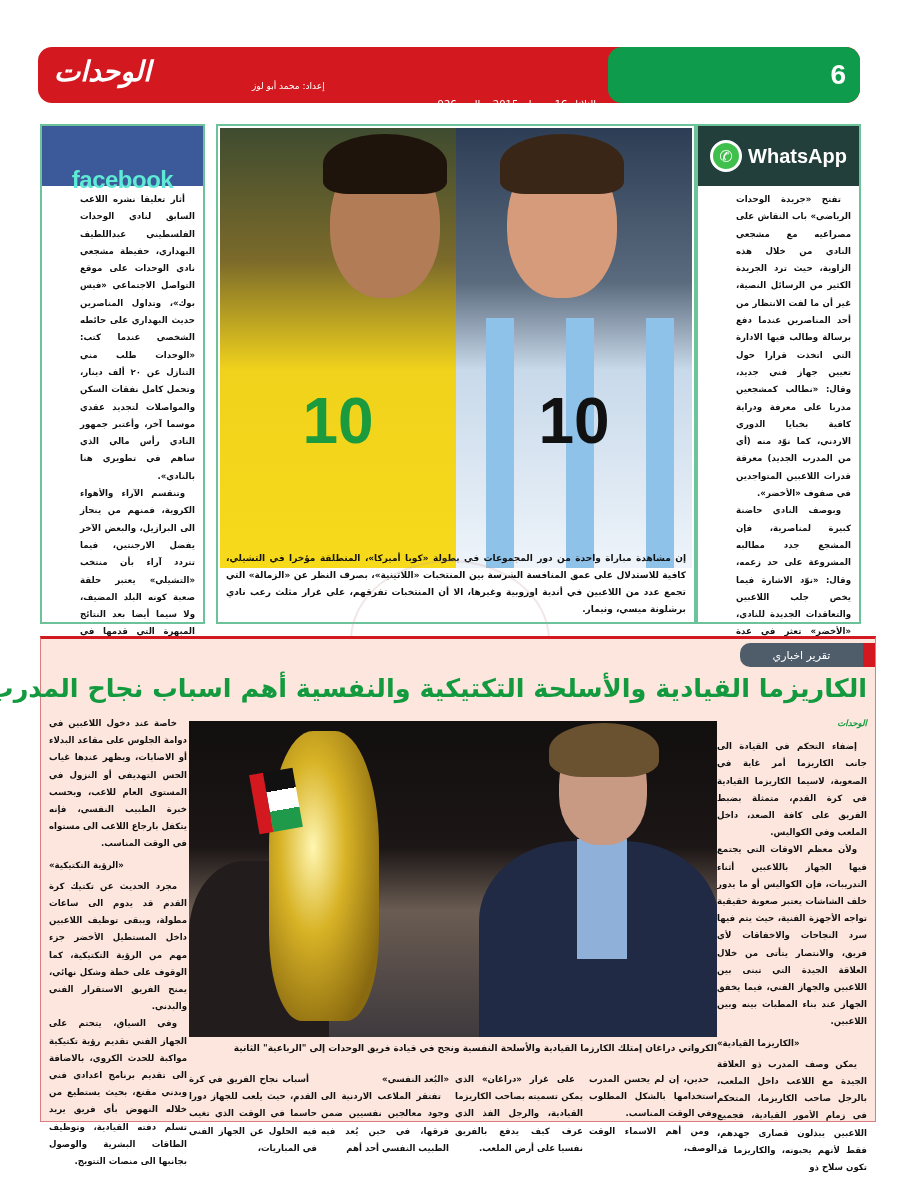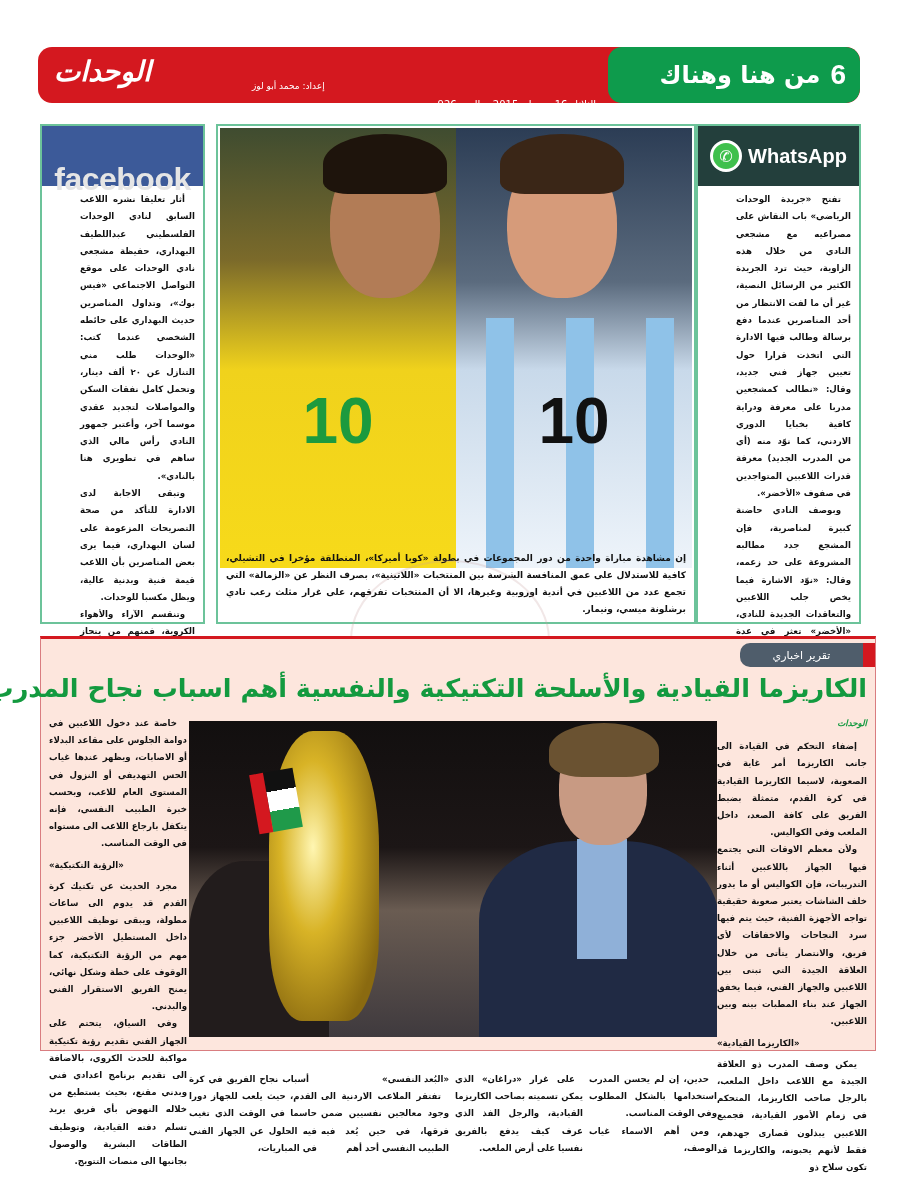--- a/index.html
+++ b/index.html
@@ -14,21 +14,21 @@
   .masthead .dateline { position: absolute; right: 264px; top: 34px; color: #fff; font-size: 10px; margin-top: 18px; }
   .masthead .byline { position: absolute; left: 214px; top: 34px; color: #fff; font-size: 9px; }
   .masthead .brand { position: absolute; left: 16px; top: 8px; color: #fff; font-weight: bold; font-style: italic; font-size: 28px; font-family: "DejaVu Sans", sans-serif; }
 
   
   .side-box { position: absolute; top: 124px; width: 165px; height: 500px; border: 2px solid #6cc39a; background: #fff; }
   .side-box.left { left: 40px; }
   .side-box.right { left: 696px; }
   .side-box .banner { height: 60px; display: flex; align-items: center; justify-content: center; }
   .fb-banner { background: #3c5a99; }
-  .fb-banner .logo-text { color: #e5e5e5; font-family: "Liberation Sans", sans-serif; font-weight: bold; font-size: 32px; letter-spacing: -0.5px; direction: ltr; margin-top: 47px; }
+  .fb-banner .logo-text { color: #5eead4; font-family: "Liberation Sans", sans-serif; font-weight: bold; font-size: 24px; letter-spacing: -0.5px; direction: ltr; margin-top: 47px; }
   .wa-banner { background: #233f3c; gap: 6px; direction: ltr; }
   .wa-banner .wa-icon { width: 32px; height: 32px; border-radius: 50%; background: #3fc04d; border: 3px solid #fff; display: flex; align-items: center; justify-content: center; color: #fff; font-size: 16px; }
   .wa-banner .logo-text { color: #fff; font-family: "Liberation Sans", sans-serif; font-weight: bold; font-size: 20px; }
   .side-box .body { padding: 5px 8px; font-size: 8.6px; line-height: 17.3px; text-align: justify; font-weight: bold; }
   .side-box .body p { text-indent: 10px; margin-left: 30px; }
 
   
   .hero { position: absolute; top: 124px; left: 216px; width: 480px; height: 500px; border: 2px solid #6cc39a; background: #fff; }
   .hero .photo { position: absolute; top: 2px; left: 2px; right: 2px; height: 440px; display: flex; }
   .hero .photo .half { flex: 1; position: relative; overflow: hidden; }
@@ -40,21 +40,21 @@
   .hero .half .stripe { position: absolute; top: 190px; bottom: 0; width: 28px; background: #8fc2e8; }
   .hero .half .head { position: absolute; top: 20px; left: 50%; transform: translateX(-50%); width: 110px; height: 150px; border-radius: 50% 50% 45% 45%; background: #d8a27c; }
   .hero .arg .head { background: #d69b7a; left: 45%; }
   .hero .bra .head { background: #b27c56; left: 70%; }
   .hero .half .hair { position: absolute; top: 6px; left: 50%; transform: translateX(-50%); width: 124px; height: 60px; border-radius: 50% 50% 20% 20%; background: #3a2617; }
   .hero .arg .hair { left: 45%; }
   .hero .bra .hair { left: 70%; background: #1e140c; }
   .hero .caption { position: absolute; bottom: 4px; right: 8px; left: 8px; font-size: 9px; line-height: 17px; font-weight: bold; text-align: justify; margin-top: 44px; }
 
   
-  .report { position: absolute; top: 636px; left: 40px; width: 836px; height: 415px; background: #fde6dd; border: 1.5px solid #d97d80; border-top: 3px solid #d4181f; }
+  .report { position: absolute; top: 636px; left: 40px; width: 836px; height: 486px; background: #fde6dd; border: 1.5px solid #d97d80; border-top: 3px solid #d4181f; }
   .report .tag { position: absolute; top: 4px; right: 0; height: 24px; width: 135px; background: #4f5d6b; color: #fff; font-size: 11px; display: flex; align-items: center; justify-content: center; border-radius: 10px 0 0 10px; border-right: 12px solid #d4181f; }
   .report .headline { position: absolute; top: 34px; right: 8px; left: 8px; text-align: center; color: #139a3f; font-weight: bold; font-size: 25.5px; white-space: nowrap; }
   .report .col { position: absolute; font-size: 8.6px; line-height: 17.2px; font-weight: bold; text-align: justify; }
   .report .col p { text-indent: 10px; }
   .report .col .sub { text-align: left; text-indent: 0; margin: 4px 0; }
   .report .col-right { top: 76px; right: 8px; width: 150px; }
   .report .col-left { top: 76px; left: 8px; width: 138px; }
   .report .byline-agency { color: #139a3f; font-style: italic; font-size: 8.6px; text-align: right; margin-bottom: 6px; text-indent: 0 !important; }
   .report .photo2 { position: absolute; top: 82px; left: 148px; width: 528px; height: 316px; background: linear-gradient(180deg, #120f0f 0%, #1c1616 40%, #6a5c52 60%, #3f3a3e 100%); overflow: hidden; }
   .photo2 .trophy { position: absolute; left: 80px; top: 10px; width: 110px; height: 290px; background: radial-gradient(ellipse at 40% 40%, #fff6b2 0%, #d8b326 35%, #8a6a10 80%); border-radius: 40% 40% 30% 30%; }
@@ -74,21 +74,20 @@
   .report .b4 { left: 148px; }
 
   .watermark { position: absolute; top: 560px; left: 350px; width: 200px; height: 160px; border-radius: 50%; border: 2px solid rgba(200,160,160,0.25); pointer-events: none; }
 </style>
 </head>
 <body>
 
 <div class="masthead">
   <div class="green">
     <span class="page-num">6</span>
-    <span class="section">من هنا وهناك</span>
   </div>
   <span class="dateline">الثلاثاء 16 حزيران 2015 م العدد 926</span>
   <span class="byline">إعداد: محمد أبو لوز</span>
   <span class="brand">الوحدات</span>
 </div>
 
 <div class="side-box right">
   <div class="banner wa-banner">
     <span class="wa-icon">✆</span>
     <span class="logo-text">WhatsApp</span>
@@ -118,21 +117,20 @@
   </div>
   <p class="caption">إن مشاهدة مباراة واحدة من دور المجموعات في بطولة «كوبا أميركا»، المنطلقة مؤخرا في التشيلي، كافية للاستدلال على عمق المنافسة الشرسة بين المنتخبات «اللاتينية»، بصرف النظر عن «الزمالة» التي تجمع عدد من اللاعبين في أندية اوروبية وغيرها، الا أن المنتخبات تفرقهم، على غرار مثلث رعب نادي برشلونة ميسي، ونيمار.</p>
 </div>
 
 <div class="side-box left">
   <div class="banner fb-banner">
     <span class="logo-text">facebook</span>
   </div>
   <div class="body">
     <p>أثار تعليقا نشره اللاعب السابق لنادي الوحدات الفلسطيني عبداللطيف البهداري، حفيظة مشجعي نادي الوحدات على موقع التواصل الاجتماعي «فيس بوك»، وتداول المناصرين حديث البهداري على حائطه الشخصي عندما كتب: «الوحدات طلب مني التنازل عن ٢٠ ألف دينار، وتحمل كامل نفقات السكن والمواصلات لتجديد عقدي موسما آخر، وأعتبر جمهور النادي رأس مالي الذي ساهم في تطويري هنا بالنادي».</p>
-    <p>وتبقى الاجابة لدى الادارة للتأكد من صحة التصريحات المزعومة على لسان البهداري، فيما يرى بعض المناصرين بأن اللاعب قيمة فنية وبدنية عالية، ويظل مكسبا للوحدات.</p>
     <p>وتنقسم الآراء والأهواء الكروية، فمنهم من ينحاز الى البرازيل، والبعض الآخر يفضل الارجنتين، فيما تتردد آراء بأن منتخب «التشيلي» يعتبر حلقة صعبة كونه البلد المضيف، ولا سيما أيضا بعد النتائج المبهرة التي قدمها في مونديال البرازيل.</p>
   </div>
 </div>
 
 <div class="watermark"></div>
 
 <div class="report">
   <div class="tag">تقرير اخباري</div>
   <h1 class="headline">الكاريزما القيادية والأسلحة التكتيكية والنفسية أهم اسباب نجاح المدرب الجديد</h1>
 
@@ -146,31 +144,32 @@
 
   <div class="photo2">
     <div class="man2"></div>
     <div class="suit"></div>
     <div class="shirt"></div>
     <div class="man-head"></div>
     <div class="man-hair"></div>
     <div class="trophy"></div>
     <div class="flag"></div>
   </div>
+  <p class="photo-caption">الكرواتي دراغان إمتلك الكارزما القيادية والأسلحة النفسية ونجح في قيادة فريق الوحدات إلى "الرباعية" الثانية</p>
 
   <div class="col col-left">
     <p>خاصة عند دخول اللاعبين في دوامة الجلوس على مقاعد البدلاء أو الاصابات، ويظهر عندها غياب الحس التهديفي أو النزول في المستوى العام للاعب، وبحسب خبرة الطبيب النفسي، فإنه يتكفل بارجاع اللاعب الى مستواه في الوقت المناسب.</p>
     <p class="sub">«الرؤية التكتيكية»</p>
     <p>مجرد الحديث عن تكتيك كرة القدم قد يدوم الى ساعات مطولة، ويبقى توظيف اللاعبين داخل المستطيل الأخضر جزء مهم من الرؤية التكتيكية، كما الوقوف على خطة وشكل نهائي، يمنح الفريق الاستقرار الفني والبدني.</p>
     <p>وفي السياق، يتحتم على الجهاز الفني تقديم رؤية تكتيكية مواكبة للحدث الكروي، بالاضافة الى تقديم برنامج اعدادي فني وبدني مقنع، بحيث يستطيع من خلاله النهوض بأي فريق يريد تسلم دفته القيادية، وتوظيف الطاقات البشرية والوصول بجانبها الى منصات التتويج.</p>
   </div>
 
   <div class="bottom-col b1">
     <p>حدين، إن لم يحسن المدرب استخدامها بالشكل المطلوب وفي الوقت المناسب.</p>
-    <p>ومن أهم الاسماء غياب الوصف،</p>
+    <p>ومن أهم الاسماء الوقت الوصف،</p>
   </div>
   <div class="bottom-col b2">
     <p>على غرار «دراغان» الذي يمكن تسميته بصاحب الكاريزما القيادية، والرجل الفذ الذي عرف كيف يدفع بالفريق نفسيا على أرض الملعب.</p>
   </div>
   <div class="bottom-col b3">
     <p class="sub">«البُعد النفسي»</p>
     <p>تفتقر الملاعب الاردنية الى وجود معالجين نفسيين ضمن فرقها، في حين يُعد فيه الطبيب النفسي أحد أهم</p>
   </div>
   <div class="bottom-col b4">
     <p>أسباب نجاح الفريق في كرة القدم، حيث يلعب للجهاز دورا حاسما في الوقت الذي تغيب فيه الحلول عن الجهاز الفني في المباريات،</p>

